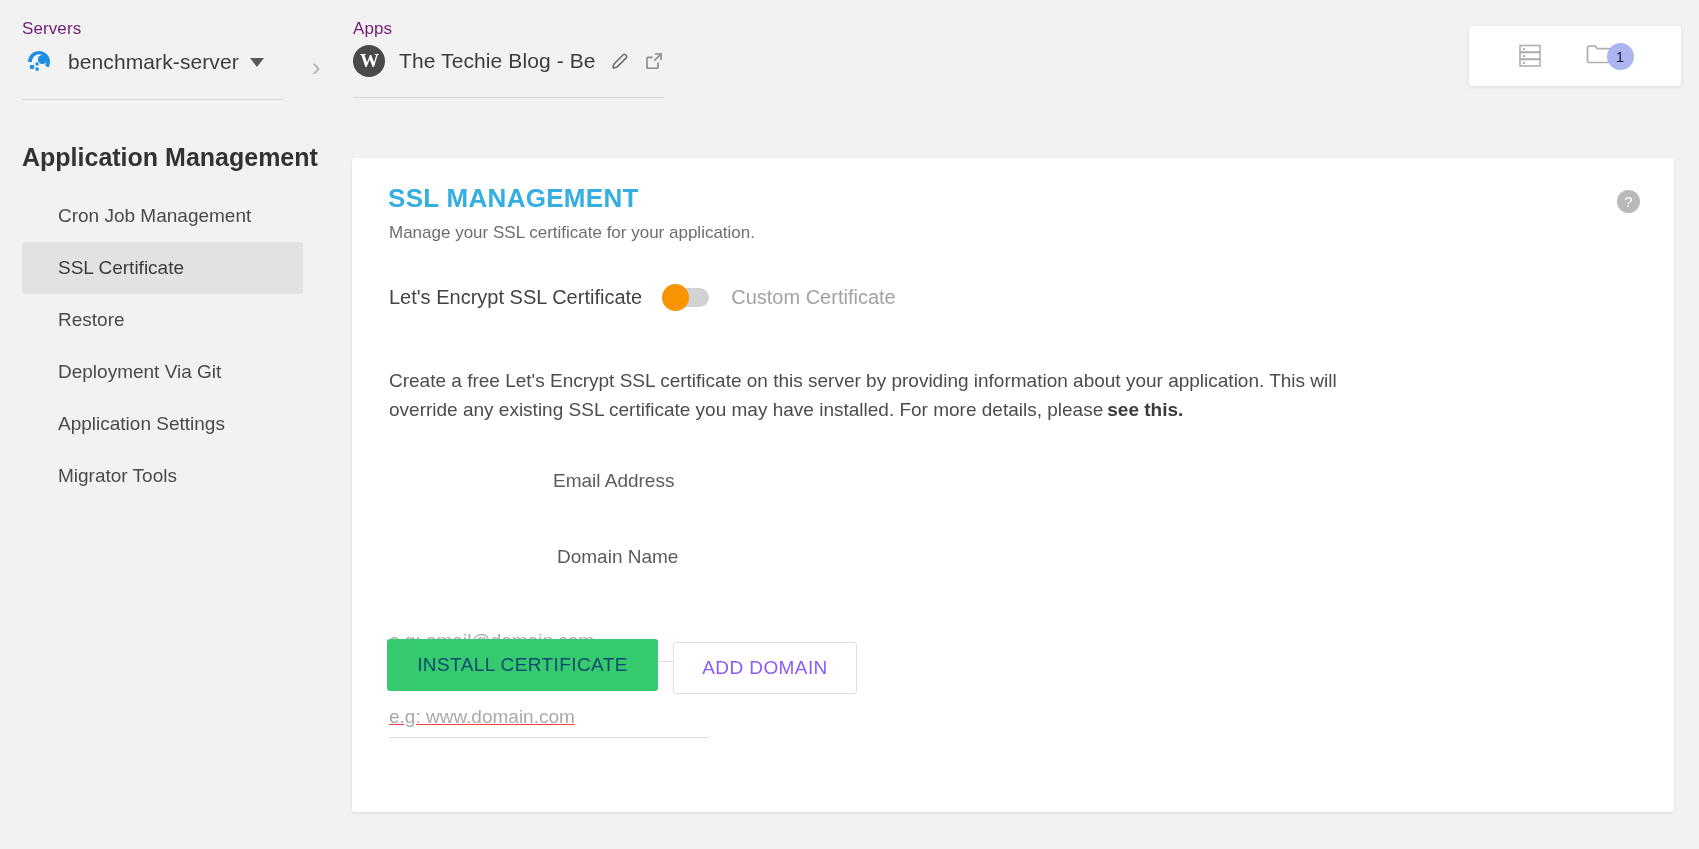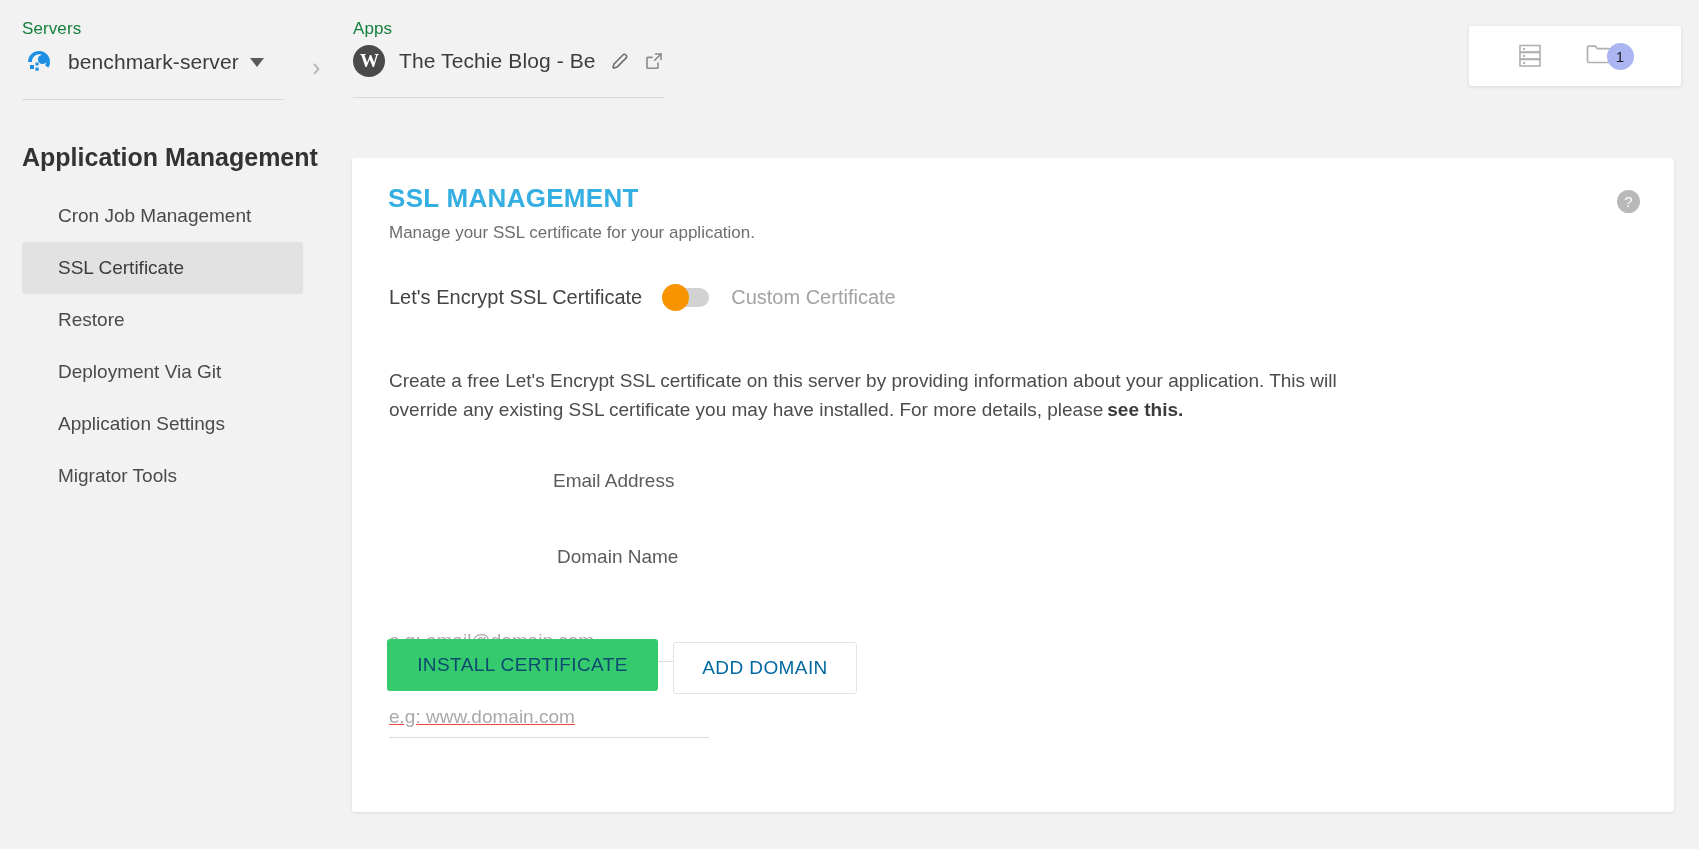--- a/index.html
+++ b/index.html
@@ -27,21 +27,21 @@
 
   .crumb {
     position: absolute;
     top: 18px;
   }
   .crumb-servers { left: 22px; }
   .crumb-apps    { left: 353px; }
 
   .crumb-label {
     font-size: 17px;
-    color: #15803d;
+    color: #701a75;
     letter-spacing: 0.1px;
     line-height: 22px;
     display: block;
     margin-bottom: 5px;
   }
 
   .crumb-row {
     display: flex;
     align-items: center;
     border-bottom: 1px solid #d9d9d9;
@@ -324,21 +324,21 @@
     font-weight: normal;
     letter-spacing: 0.4px;
     padding: 0 24px;
     height: 52px;
     min-width: 271px;
     cursor: pointer;
     font-family: "Liberation Sans", sans-serif;
   }
   .btn-secondary {
     background: #ffffff;
-    color: #0369a1;
+    color: #8b5cf6;
     border: 1px solid #e2e2e2;
     border-radius: 3px;
     font-size: 19px;
     letter-spacing: 0.4px;
     padding: 0 24px;
     height: 52px;
     min-width: 184px;
     margin-top: 3px;
     cursor: pointer;
     font-family: "Liberation Sans", sans-serif;

